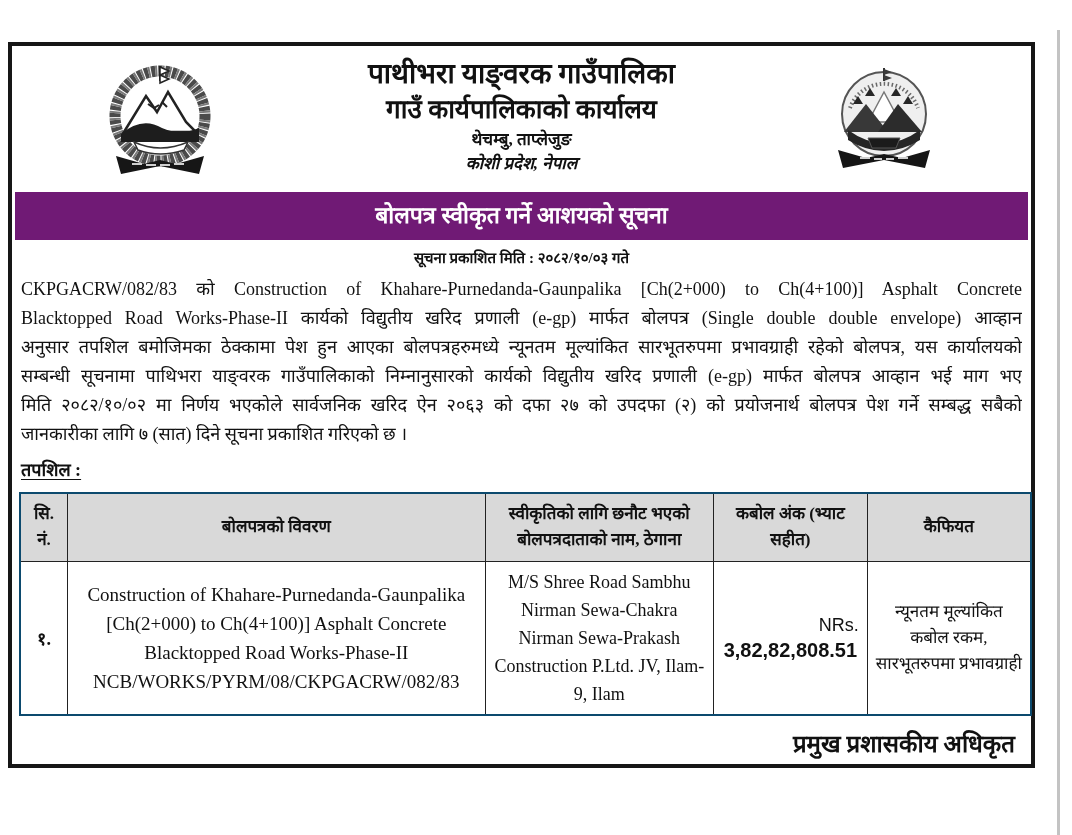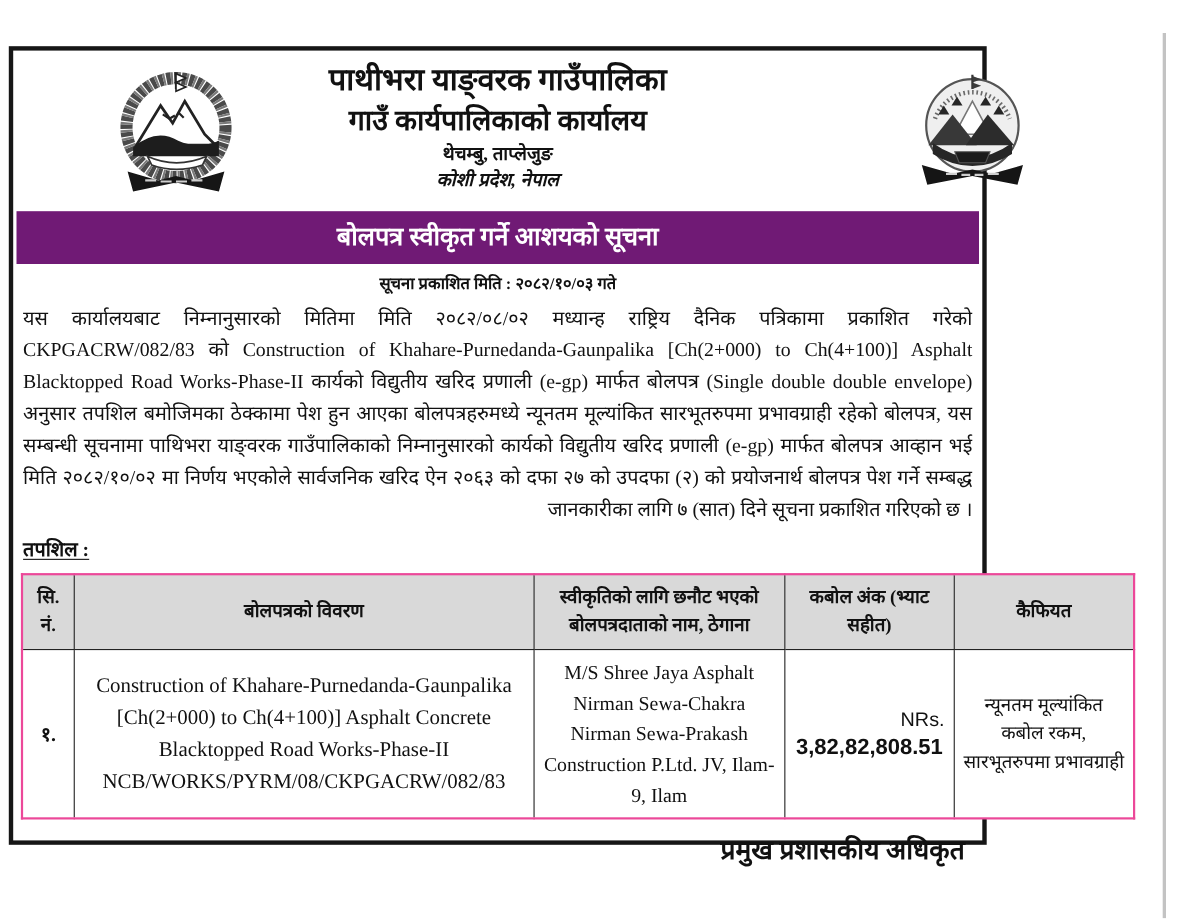--- a/index.html
+++ b/index.html
@@ -7,21 +7,21 @@
   .page {
     position:relative; width:1072px; height:835px; background:#ffffff;
     font-family:"Liberation Serif","DejaVu Serif",serif; color:#111;
     overflow:hidden;
   }
   .edge-artifact {
     position:absolute; left:1057px; top:30px; width:3px; height:805px;
     background:#c3c3c3;
   }
   .frame {
-    position:absolute; left:8px; top:42px; width:889px; height:726px;
+    position:absolute; left:8px; top:42px; width:1027px; height:726px;
     border:4px solid #161616; background:#fff;
   }
   
   .header { position:relative; height:146px; }
   .logo { position:absolute; }
   .logo-left { left:92px; top:12px; width:112px; height:128px; }
   .logo-right { left:816px; top:16px; width:112px; height:112px; }
   .titles { text-align:center; padding-top:10px; font-weight:bold; }
   .title-1 { font-size:28px; line-height:36px; }
   .title-2 { font-size:26px; line-height:36px; }
@@ -32,30 +32,30 @@
     margin:0 3px; height:48px; background:#701a75; color:#fff;
     font-weight:bold; font-size:23px; text-align:center; line-height:48px;
   }
   .date-line { text-align:center; font-weight:bold; font-size:15px; margin-top:7px; height:24px; }
   
   .body-text { margin:4px 9px 0 9px; }
   .body-line {
     font-size:18px; height:29px; line-height:29px; overflow:hidden;
     text-align:justify; text-align-last:justify; white-space:normal;
   }
-  .body-line.last { text-align:right; text-align-last:auto; }
+  .body-line.last { text-align:left; text-align-last:auto; }
   
   .details-label {
     margin:8px 9px 9px 9px; font-weight:bold; font-size:18px;
     text-decoration:underline; text-underline-offset:3px; height:26px;
   }
   
   table.notice-table {
     width:1013px; margin:0 7px; border-collapse:collapse;
-    border:2px solid #ec4899;
+    border:2px solid #0c4a6e;
   }
   table.notice-table td, table.notice-table th {
     border:1.6px solid #222; vertical-align:middle; text-align:center;
   }
   th.hcell {
     background:#d9d9d9; font-weight:bold; font-size:17px;
     height:68px; padding:4px 8px; line-height:26px;
   }
   td.cell { padding:6px 8px; height:142px; background:#fff; }
   .sn-cell { font-weight:bold; font-size:18px; }
@@ -129,21 +129,20 @@
           </g>
         </svg>
       </div>
     </div>
 
     <div class="banner">बोलपत्र स्वीकृत गर्ने आशयको सूचना</div>
 
     <div class="date-line">सूचना प्रकाशित मिति : २०८२/१०/०३ गते</div>
 
     <div class="body-text">
-      <div class="body-line">यस कार्यालयबाट निम्नानुसारको मितिमा मिति २०८२/०८/०२ मध्यान्ह राष्ट्रिय दैनिक पत्रिकामा प्रकाशित गरेको NCB/WORKS/PYRM/08/</div>
       <div class="body-line">CKPGACRW/082/83 को Construction of Khahare-Purnedanda-Gaunpalika [Ch(2+000) to Ch(4+100)] Asphalt Concrete</div>
       <div class="body-line">Blacktopped Road Works-Phase-II कार्यको विद्युतीय खरिद प्रणाली (e-gp) मार्फत बोलपत्र (Single double double envelope) आव्हान</div>
       <div class="body-line">अनुसार तपशिल बमोजिमका ठेक्कामा पेश हुन आएका बोलपत्रहरुमध्ये न्यूनतम मूल्यांकित सारभूतरुपमा प्रभावग्राही रहेको बोलपत्र, यस कार्यालयको</div>
       <div class="body-line">सम्बन्धी सूचनामा पाथिभरा याङ्वरक गाउँपालिकाको निम्नानुसारको कार्यको विद्युतीय खरिद प्रणाली (e-gp) मार्फत बोलपत्र आव्हान भई माग भए</div>
       <div class="body-line">मिति २०८२/१०/०२ मा निर्णय भएकोले सार्वजनिक खरिद ऐन २०६३ को दफा  २७ को उपदफा (२) को प्रयोजनार्थ बोलपत्र पेश गर्ने सम्बद्ध सबैको</div>
       <div class="body-line last">जानकारीका लागि ७ (सात) दिने सूचना प्रकाशित गरिएको छ ।</div>
     </div>
 
     <div class="details-label">तपशिल :</div>
 
@@ -161,21 +160,21 @@
           <th class="hcell">बोलपत्रको विवरण</th>
           <th class="hcell">स्वीकृतिको लागि छनौट भएको बोलपत्रदाताको नाम, ठेगाना</th>
           <th class="hcell">कबोल अंक (भ्याट सहीत)</th>
           <th class="hcell">कैफियत</th>
         </tr>
       </thead>
       <tbody>
         <tr>
           <td class="cell sn-cell">१.</td>
           <td class="cell desc-cell">Construction of Khahare-Purnedanda-Gaunpalika [Ch(2+000) to Ch(4+100)] Asphalt Concrete Blacktopped Road Works-Phase-II NCB/WORKS/PYRM/08/CKPGACRW/082/83</td>
-          <td class="cell bidder-cell">M/S Shree Jaya Asphalt Nirman Sewa-Chakra Nirman Sewa-Prakash Construction P.Ltd. JV, Ilam-9, Ilam</td>
+          <td class="cell bidder-cell">M/S Shree Road Sambhu Nirman Sewa-Chakra Nirman Sewa-Prakash Construction P.Ltd. JV, Ilam-9, Ilam</td>
           <td class="cell amount-cell">
             <div class="amount-cur">NRs.</div>
             <div class="amount-val">3,82,82,808.51</div>
           </td>
           <td class="cell remarks-cell">न्यूनतम मूल्यांकित कबोल रकम, सारभूतरुपमा प्रभावग्राही</td>
         </tr>
       </tbody>
     </table>
 
     <div class="signature-line">प्रमुख प्रशासकीय अधिकृत</div>

